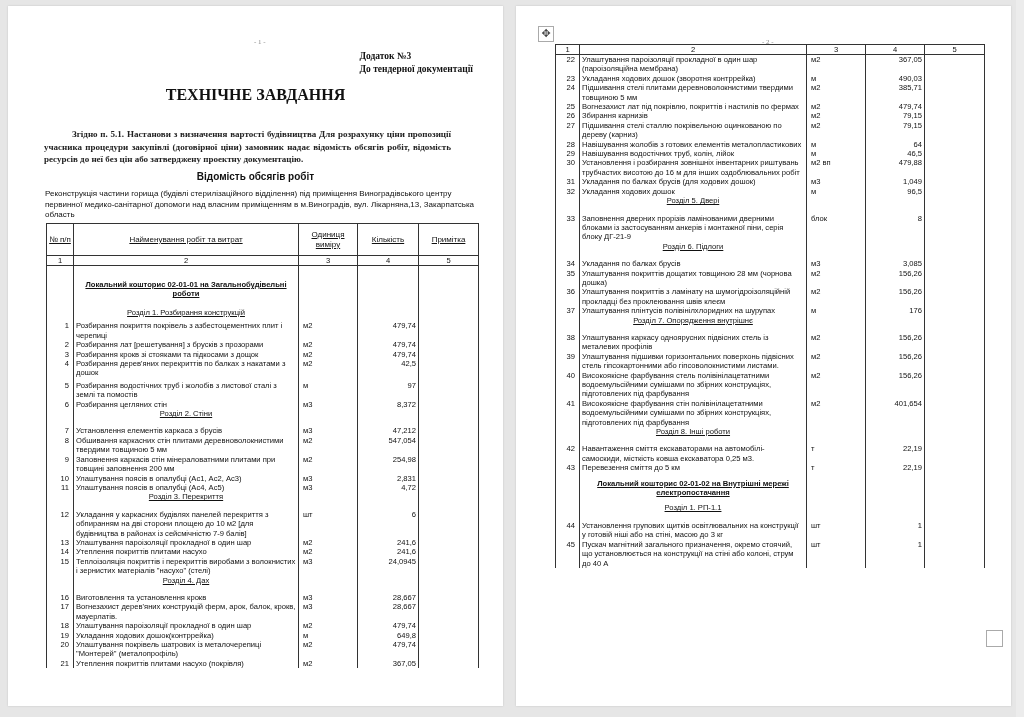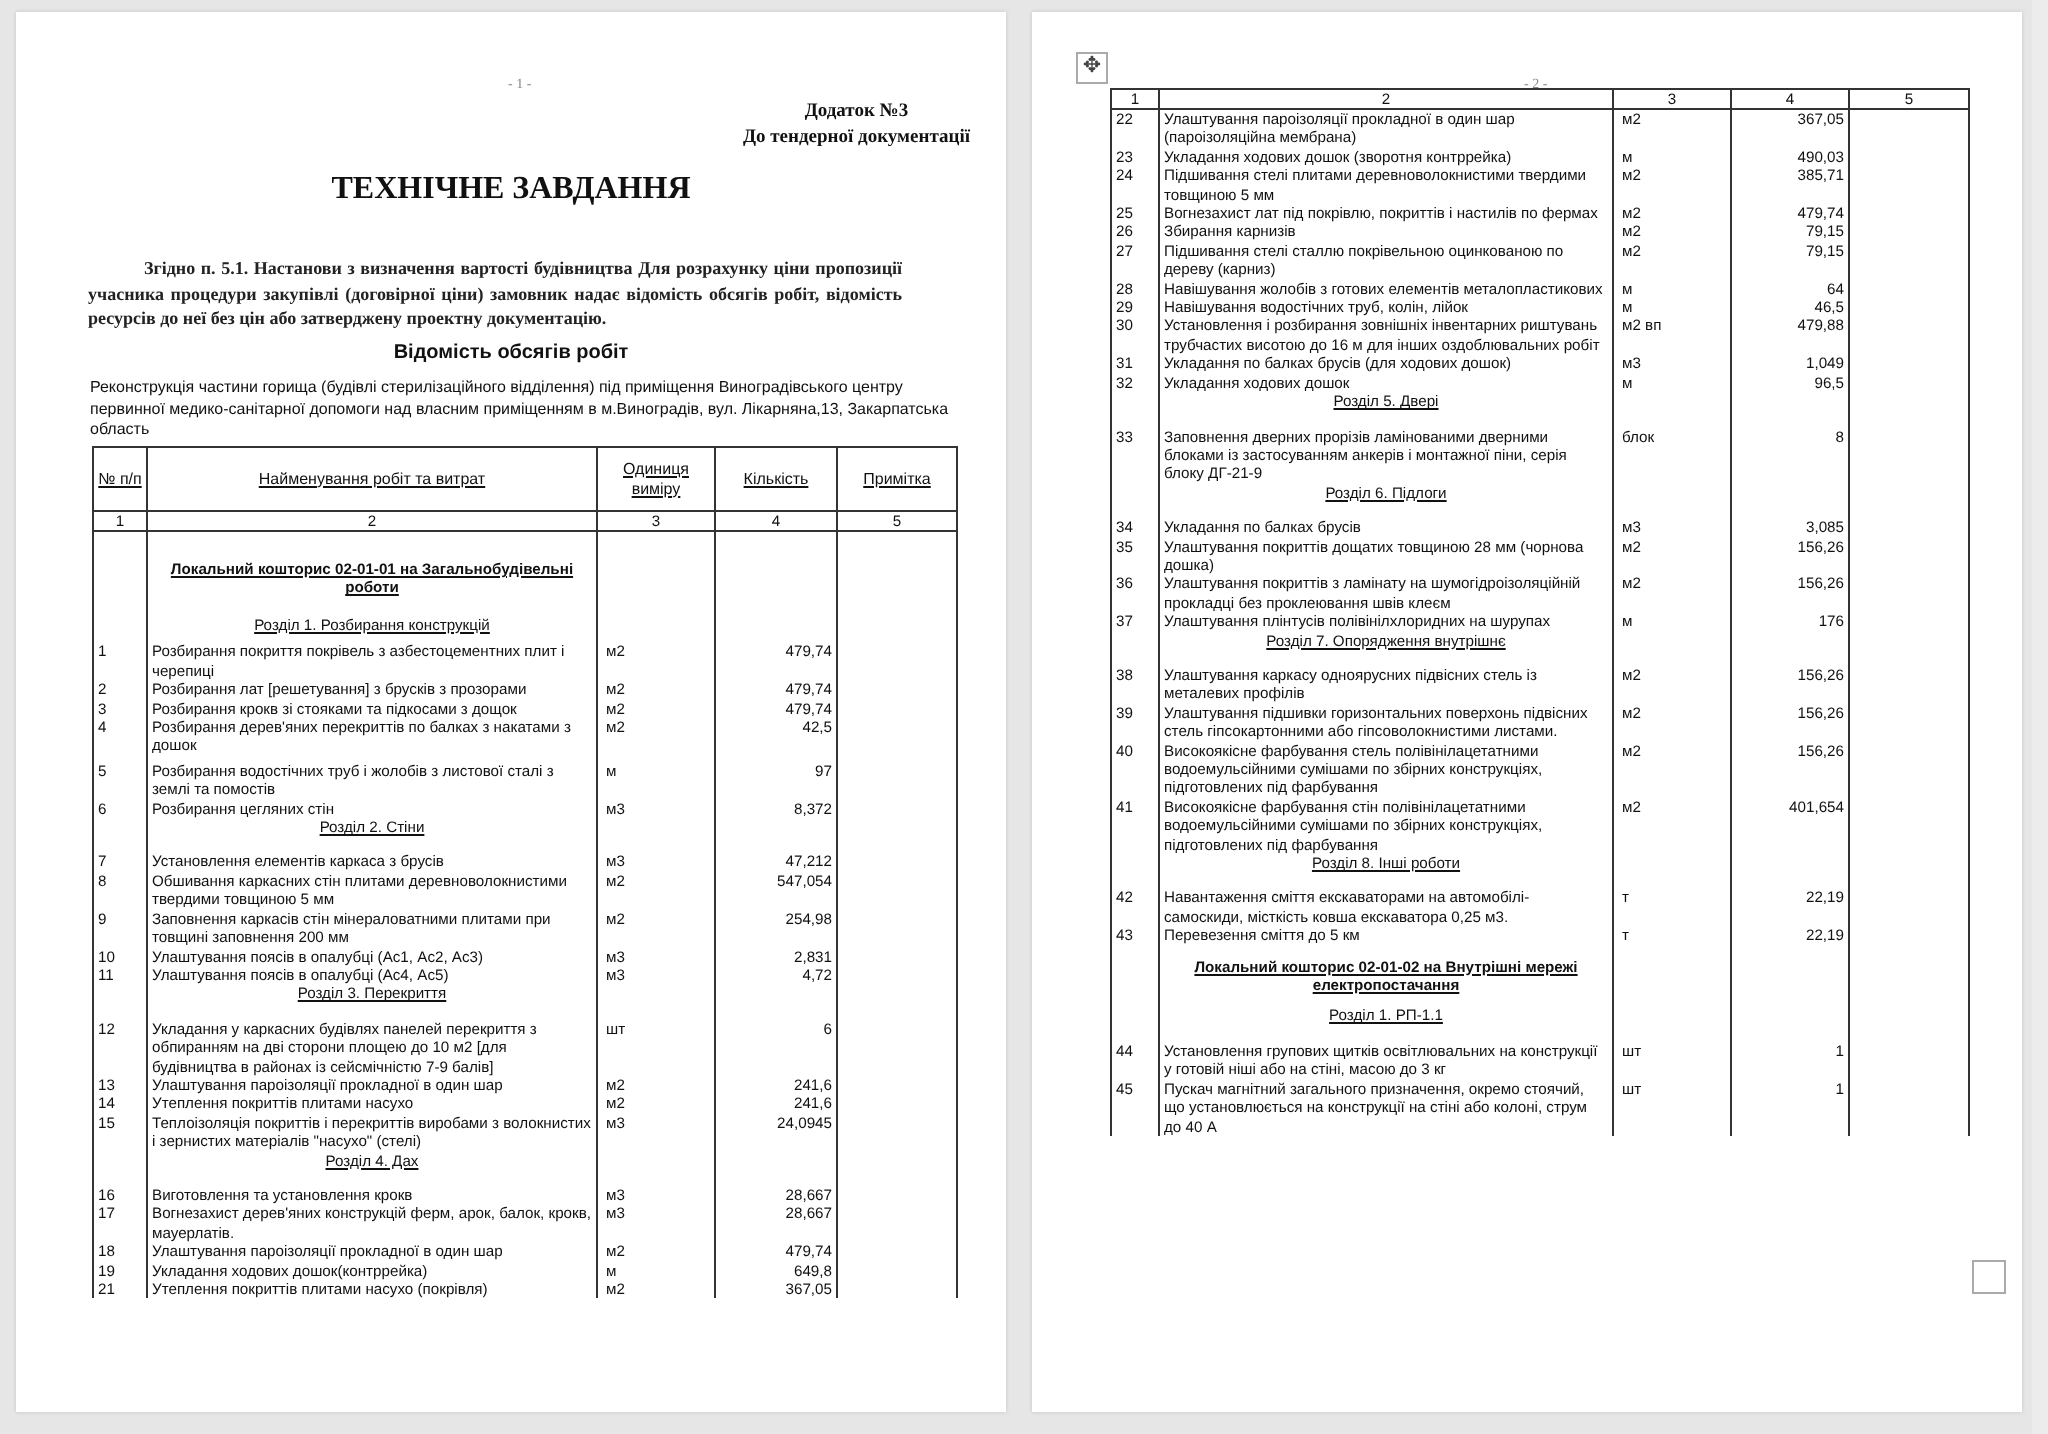--- a/index.html
+++ b/index.html
@@ -1,30 +1,30 @@
 <!DOCTYPE html>
 <html><head>
 <meta charset="utf-8">
 <style>
   html,body{margin:0;padding:0;}
   body{width:1024px;height:717px;background:#e6e6e6;position:relative;overflow:hidden;font-family:"Liberation Sans",sans-serif;color:#111;}
   .page{position:absolute;background:#fff;box-shadow:0 0 2px rgba(0,0,0,.15);}
   #page1{left:8px;top:6px;width:495px;height:700px;}
   #page2{left:516px;top:6px;width:495px;height:700px;}
   .pgnum{position:absolute;font-size:7px;color:#888;font-family:"Liberation Serif",serif;}
-  .addendum{position:absolute;right:18px;top:44px;text-align:center;font-family:"Liberation Serif",serif;font-weight:bold;font-size:9.5px;line-height:13px;}
+  .addendum{position:absolute;right:30px;top:44px;text-align:left;font-family:"Liberation Serif",serif;font-weight:bold;font-size:9.5px;line-height:13px;}
   .title{position:absolute;left:0;right:0;top:80px;text-align:center;font-family:"Liberation Serif",serif;font-weight:bold;font-size:16px;}
   .intro{position:absolute;left:36px;width:407px;top:122px;font-family:"Liberation Serif",serif;font-size:9px;line-height:12.5px;text-align:justify;text-indent:28px;font-weight:bold;color:#222;}
   .subtitle{position:absolute;left:0;right:0;top:165px;text-align:center;font-weight:bold;font-size:10px;}
   .project{position:absolute;left:37px;width:440px;top:183px;font-size:8px;line-height:10.5px;}
   table.grid{position:absolute;border-collapse:collapse;font-size:7.6px;line-height:9.4px;table-layout:fixed;}
   table.grid td{border-left:1.5px solid #333;border-right:1.5px solid #333;padding:0 2px;vertical-align:top;}
   table.grid tr.hdr td{border:1.5px solid #333;text-align:center;vertical-align:middle;font-size:8px;line-height:10px;}
   table.grid tr.nums td{border:1.5px solid #333;text-align:center;padding:0;line-height:9px;}
-  td.n{text-align:left;padding-right:4px!important;}
+  td.n{text-align:right;padding-right:4px!important;}
   td.q{text-align:right;}
   td.u{padding-left:4px!important;}
   tr.sec td.t{text-align:center;text-decoration:underline;padding-top:3px;padding-bottom:4px;}
   tr.est td.t{text-align:center;font-weight:bold;text-decoration:underline;padding-top:6px;padding-bottom:6px;}
   #t1{left:38px;top:217px;width:432px;}
   #t2{left:39px;top:38px;width:429px;}
   .move-handle{position:absolute;left:22px;top:20px;width:14px;height:14px;border:1px solid #aaa;background:#fff;font-size:11px;line-height:13px;text-align:center;color:#444;}
   .resize-box{position:absolute;left:470px;top:624px;width:15px;height:15px;border:1.5px solid #aaa;background:#fff;}
   .vscroll{position:absolute;right:0;top:0;width:8px;height:717px;background:#ececec;}
 </style>
@@ -227,20 +227,27 @@
           <td></td>
         </tr>
     <tr>
           <td class="n">19</td>
           <td>Укладання ходових дошок(контррейка)</td>
           <td class="u">м</td>
           <td class="q">649,8</td>
           <td></td>
         </tr>
     <tr>
+          <td class="n">20</td>
+          <td>Улаштування покрівель шатрових із металочерепиці "Монтерей" (металопрофіль)</td>
+          <td class="u">м2</td>
+          <td class="q">479,74</td>
+          <td></td>
+        </tr>
+    <tr>
           <td class="n">21</td>
           <td>Утеплення покриттів плитами насухо (покрівля)</td>
           <td class="u">м2</td>
           <td class="q">367,05</td>
           <td></td>
         </tr>
   </tbody>
     </table>
 </div>
 

